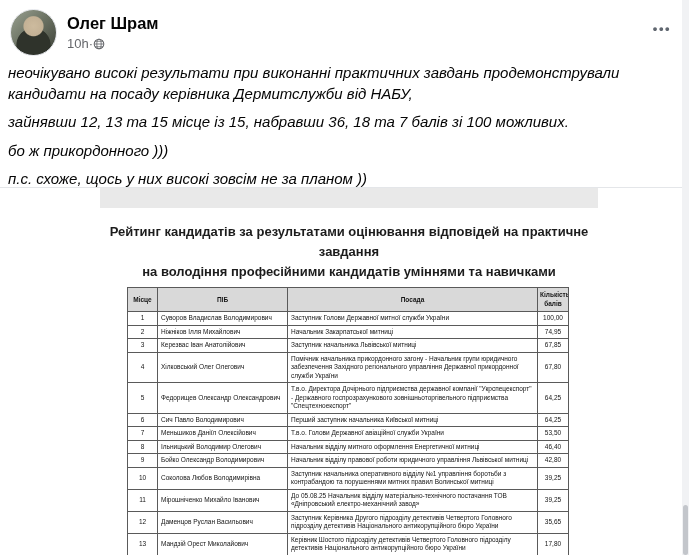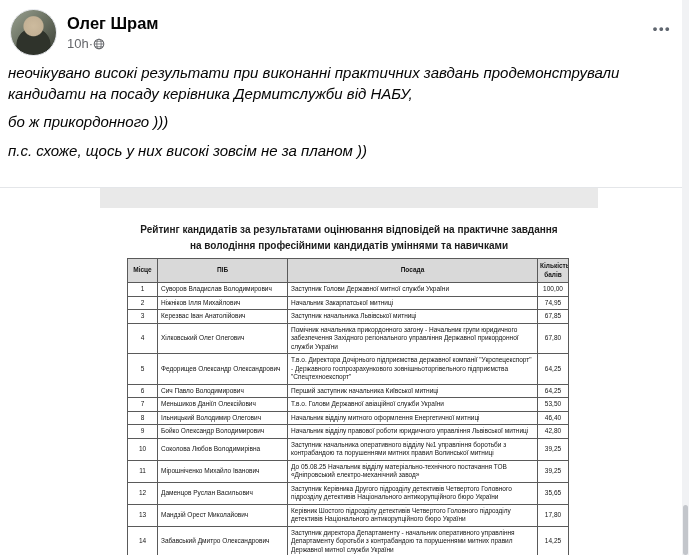--- a/index.html
+++ b/index.html
@@ -49,21 +49,21 @@
     position: absolute; top: 187px; left: 0; width: 682px; height: 368px;
     border-top: 1px solid #e4e6e9;
     background: #fff;
     cursor: pointer;
   }
   .shot { width: 498px; margin-left: 100px; background: #fff; }
   .gray-band { height: 20px; background: #e9e9e9; }
   .table-title {
     margin-top: 14px;
     text-align: center;
-    font-weight: 700; font-size: 10px; line-height: 1.55; color: #1c1c1c;
+    font-weight: 700; font-size: 13px; line-height: 1.55; color: #1c1c1c;
     font-family: "Liberation Sans", sans-serif;
   }
   table.ranking {
     border-collapse: collapse;
     margin: 5px 0 0 27px;
     width: 441px;
     font-size: 6.5px; line-height: 8.5px; color: #141414;
     table-layout: fixed;
   }
   table.ranking th, table.ranking td {
@@ -111,20 +111,21 @@
           </svg>
         </span>
       </div>
     </div>
   </div>
 
   <div class="more-btn">•••</div>
 
   <div class="post-body">
     <p>неочікувано високі результати при виконанні практичних завдань продемонстрували кандидати на посаду керівника Дермитслужби від НАБУ,</p>
+    <p>зайнявши 12, 13 та 15 місце із 15, набравши 36, 18 та 7 балів зі 100 можливих.</p>
     <p>бо ж прикордонного )))</p>
     <p>п.с. схоже, щось у них високі зовсім не за планом ))</p>
   </div>
 
   <div class="attachment">
     <div class="shot">
       <div class="gray-band"></div>
       <div class="table-title">
         <div>Рейтинг кандидатів за результатами оцінювання відповідей на практичне завдання</div>
         <div>на володіння професійними кандидатів уміннями та навичками</div>

